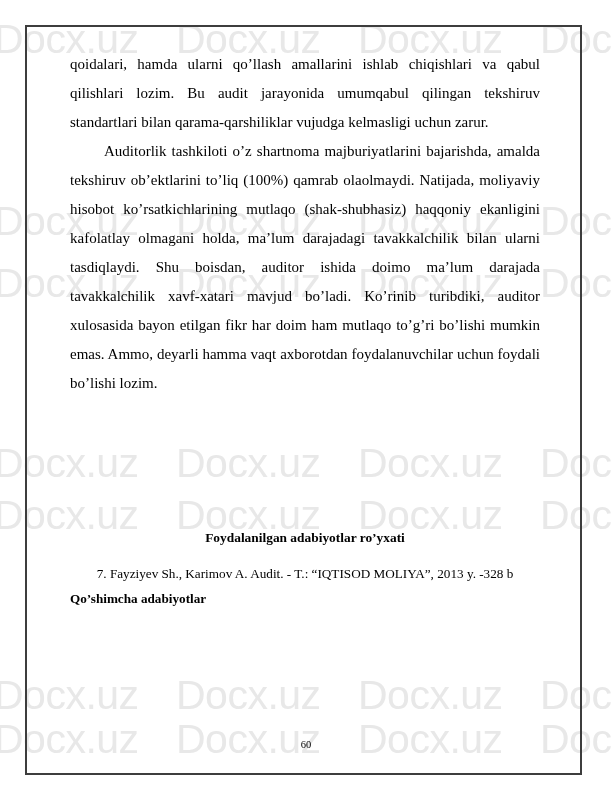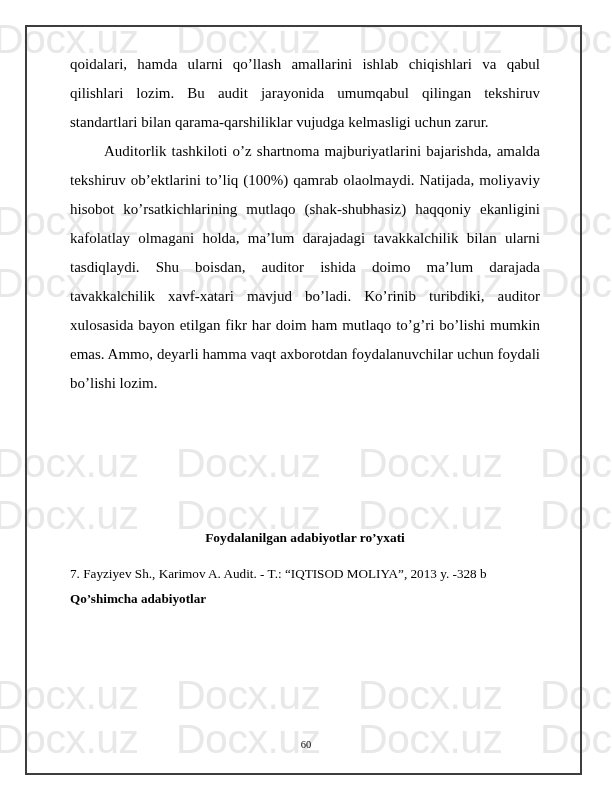--- a/index.html
+++ b/index.html
@@ -82,21 +82,21 @@
   }
 
   p.ref-item {
     margin: 0;
     font-size: 13.2px;
     line-height: 28px;
     text-align: justify;
     text-justify: inter-word;
   }
   p.ref-item.nojustify {
-    text-align: left;
+    text-align: center;
   }
 
   p.sub-heading {
     margin: 0;
     font-size: 13.2px;
     font-weight: bold;
     line-height: 22px;
     text-align: left;
   }
 

